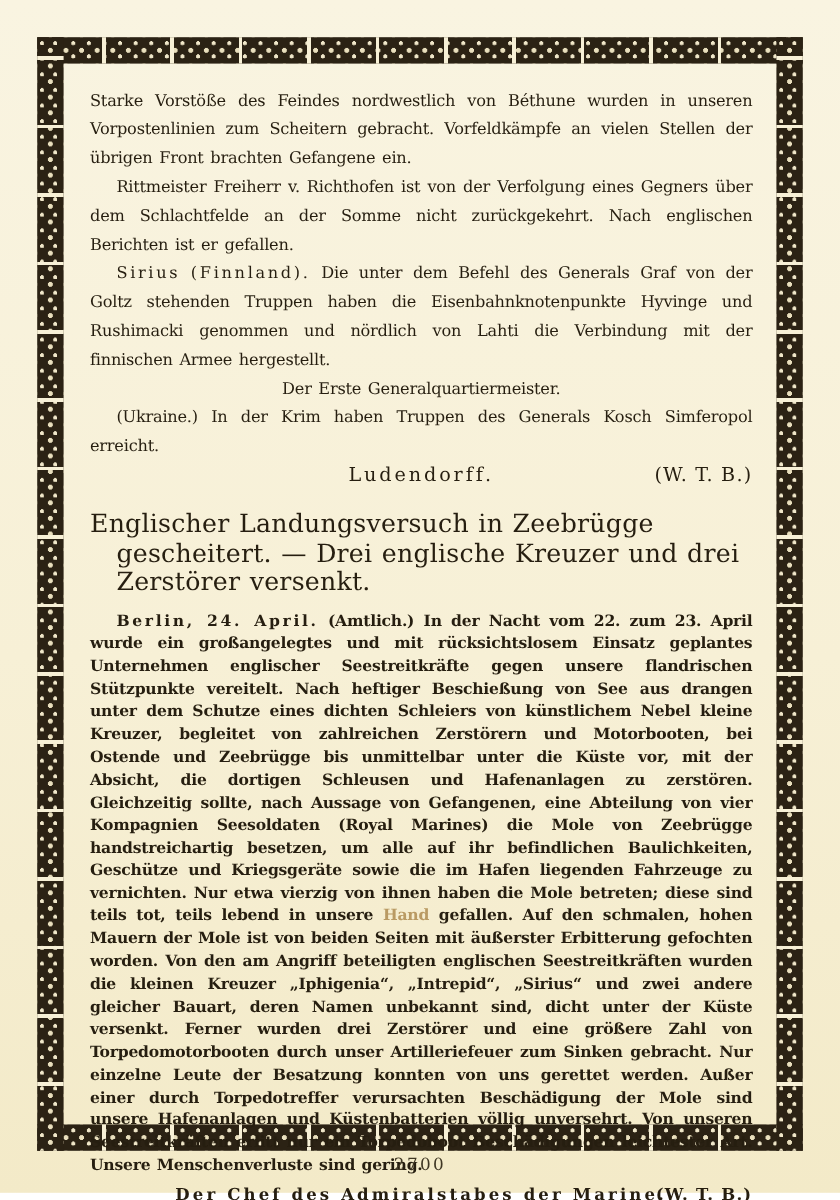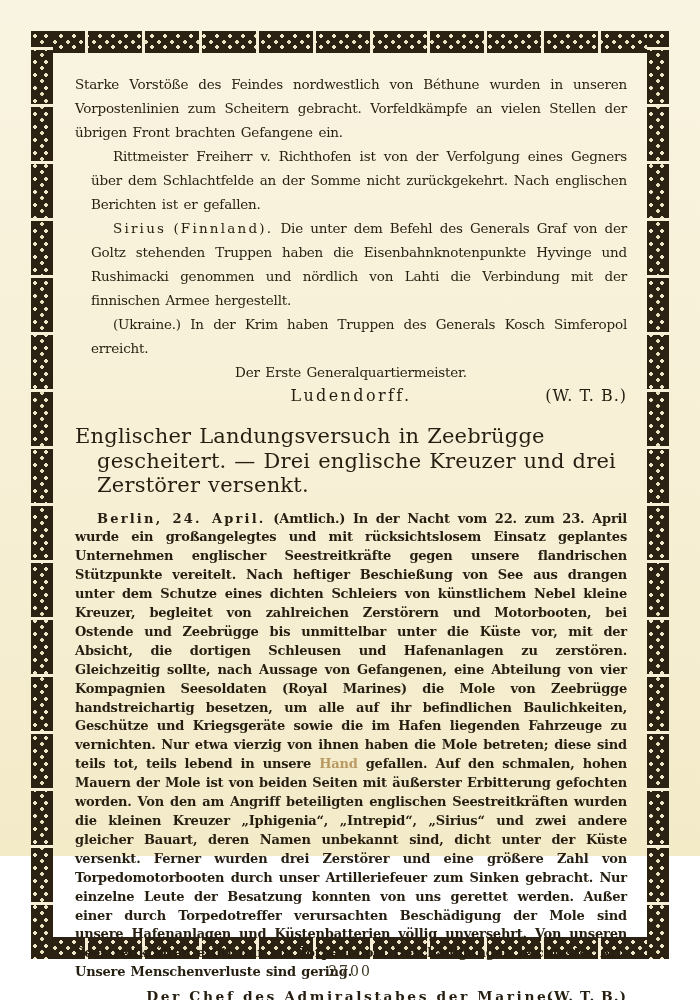--- a/index.html
+++ b/index.html
@@ -1,21 +1,21 @@
 <!DOCTYPE html>
 <html><head>
 <meta charset="utf-8">
 <style>
   html,body{margin:0;padding:0;}
   body{
     width:700px;height:1000px;overflow:hidden;
     font-family:"DejaVu Serif","Liberation Serif",serif;
   }
   .page{
-    position:relative;width:700px;height:856px;
+    position:relative;width:700px;height:994px;
     background:linear-gradient(180deg,#f9f4e1 0%,#f7f0d6 55%,#f3eac8 100%);
     color:#261e10;
   }
   
   .frame{position:absolute;background-color:#2b2214;}
   .speckle-h{
     background-image:
       repeating-linear-gradient(90deg,rgba(0,0,0,0) 0px,rgba(0,0,0,0) 54px,#f7f0d6 54px,#f7f0d6 57px),
       radial-gradient(circle at 4px 5px,#f0e7c9 1.6px,rgba(0,0,0,0) 1.8px),
       radial-gradient(circle at 11px 11px,#e9dfbd 1.9px,rgba(0,0,0,0) 2.1px),
@@ -39,21 +39,21 @@
   .frame-left{top:31px;left:31px;width:22px;height:928px;}
   .frame-right{top:31px;right:31px;width:22px;height:928px;}
   
   .content{
     position:absolute;left:75px;top:72px;width:552px;
   }
   .body{
     margin:0;font-size:13.5px;line-height:24px;text-align:justify;
     letter-spacing:-0.2px;word-spacing:1.5px;
   }
-  .indent{text-indent:22px;margin-left:16px;}
+  .indent{text-indent:22px;}
   .center{text-align:center;}
   .sperr{letter-spacing:2.2px;}
   .signline{position:relative;text-align:center;font-size:16px;line-height:24px;}
   .signline .name{letter-spacing:2.4px;}
   .signline .agency{position:absolute;right:0;top:0;letter-spacing:1px;}
   .headline{
     margin:16px 0 12px 0;font-size:21px;line-height:24.5px;font-weight:normal;
     padding-left:22px;text-indent:-22px;letter-spacing:0.2px;word-spacing:1px;
   }
   .body-bold{
@@ -79,23 +79,23 @@
   <div class="frame frame-right speckle-v"></div>
 
   <div class="content">
 
     <p class="body">Starke Vorstöße des Feindes nordwestlich von Béthune wurden in unseren Vorpostenlinien zum Scheitern gebracht. Vorfeldkämpfe an vielen Stellen der übrigen Front brachten Gefangene ein.</p>
 
     <p class="body indent">Rittmeister Freiherr v. Richthofen ist von der Verfolgung eines Gegners über dem Schlachtfelde an der Somme nicht zurückgekehrt. Nach englischen Berichten ist er gefallen.</p>
 
     <p class="body indent"><span class="sperr">Sirius</span> <span class="sperr">(Finnland).</span> <span>Die unter dem Befehl des Generals Graf von der Goltz stehenden Truppen haben die Eisenbahnknotenpunkte Hyvinge und Rushimacki genommen und nördlich von Lahti die Verbindung mit der finnischen Armee hergestellt.</span></p>
 
+    <p class="body center">Der Erste Generalquartiermeister.</p>
+
     <p class="body indent"><span>(Ukraine.)</span> <span>In der Krim haben Truppen des Generals Kosch Simferopol erreicht.</span></p>
-
-    <p class="body center">Der Erste Generalquartiermeister.</p>
 
     <div class="signline">
       <span class="name">Ludendorff.</span>
       <span class="agency">(W. T. B.)</span>
     </div>
 
     <h1 class="headline">Englischer Landungsversuch in Zeebrügge gescheitert. — Drei englische Kreuzer und drei Zerstörer versenkt.</h1>
 
     <p class="body-bold"><span class="sperr">Berlin, 24. April.</span> <span>(Amtlich.)</span> <span>In der Nacht vom 22. zum 23. April wurde ein großangelegtes und mit rücksichtslosem Einsatz geplantes Unternehmen englischer Seestreitkräfte gegen unsere flandrischen Stützpunkte vereitelt. Nach heftiger Beschießung von See aus drangen unter dem Schutze eines dichten Schleiers von künstlichem Nebel kleine Kreuzer, begleitet von zahlreichen Zerstörern und Motorbooten, bei Ostende und Zeebrügge bis unmittelbar unter die Küste vor, mit der Absicht, die dortigen Schleusen und Hafenanlagen zu zerstören. Gleichzeitig sollte, nach Aussage von Gefangenen, eine Abteilung von vier Kompagnien Seesoldaten (Royal Marines) die Mole von Zeebrügge handstreichartig besetzen, um alle auf ihr befindlichen Baulichkeiten, Geschütze und Kriegsgeräte sowie die im Hafen liegenden Fahrzeuge zu vernichten. Nur etwa vierzig von ihnen haben die Mole betreten; diese sind teils tot, teils lebend in unsere </span><span class="faded">Hand</span><span> gefallen. Auf den schmalen, hohen Mauern der Mole ist von beiden Seiten mit äußerster Erbitterung gefochten worden. Von den am Angriff beteiligten englischen Seestreitkräften wurden die kleinen Kreuzer „Iphigenia“, „Intrepid“, „Sirius“ und zwei andere gleicher Bauart, deren Namen unbekannt sind, dicht unter der Küste versenkt. Ferner wurden drei Zerstörer und eine größere Zahl von Torpedomotorbooten durch unser Artilleriefeuer zum Sinken gebracht. Nur einzelne Leute der Besatzung konnten von uns gerettet werden. Außer einer durch Torpedotreffer verursachten Beschädigung der Mole sind unsere Hafenanlagen und Küstenbatterien völlig unversehrt. Von unseren Seestreitkräften erlitt nur ein Torpedoboot Beschädigungen leichtester Art. Unsere Menschenverluste sind gering.</span></p>
 

